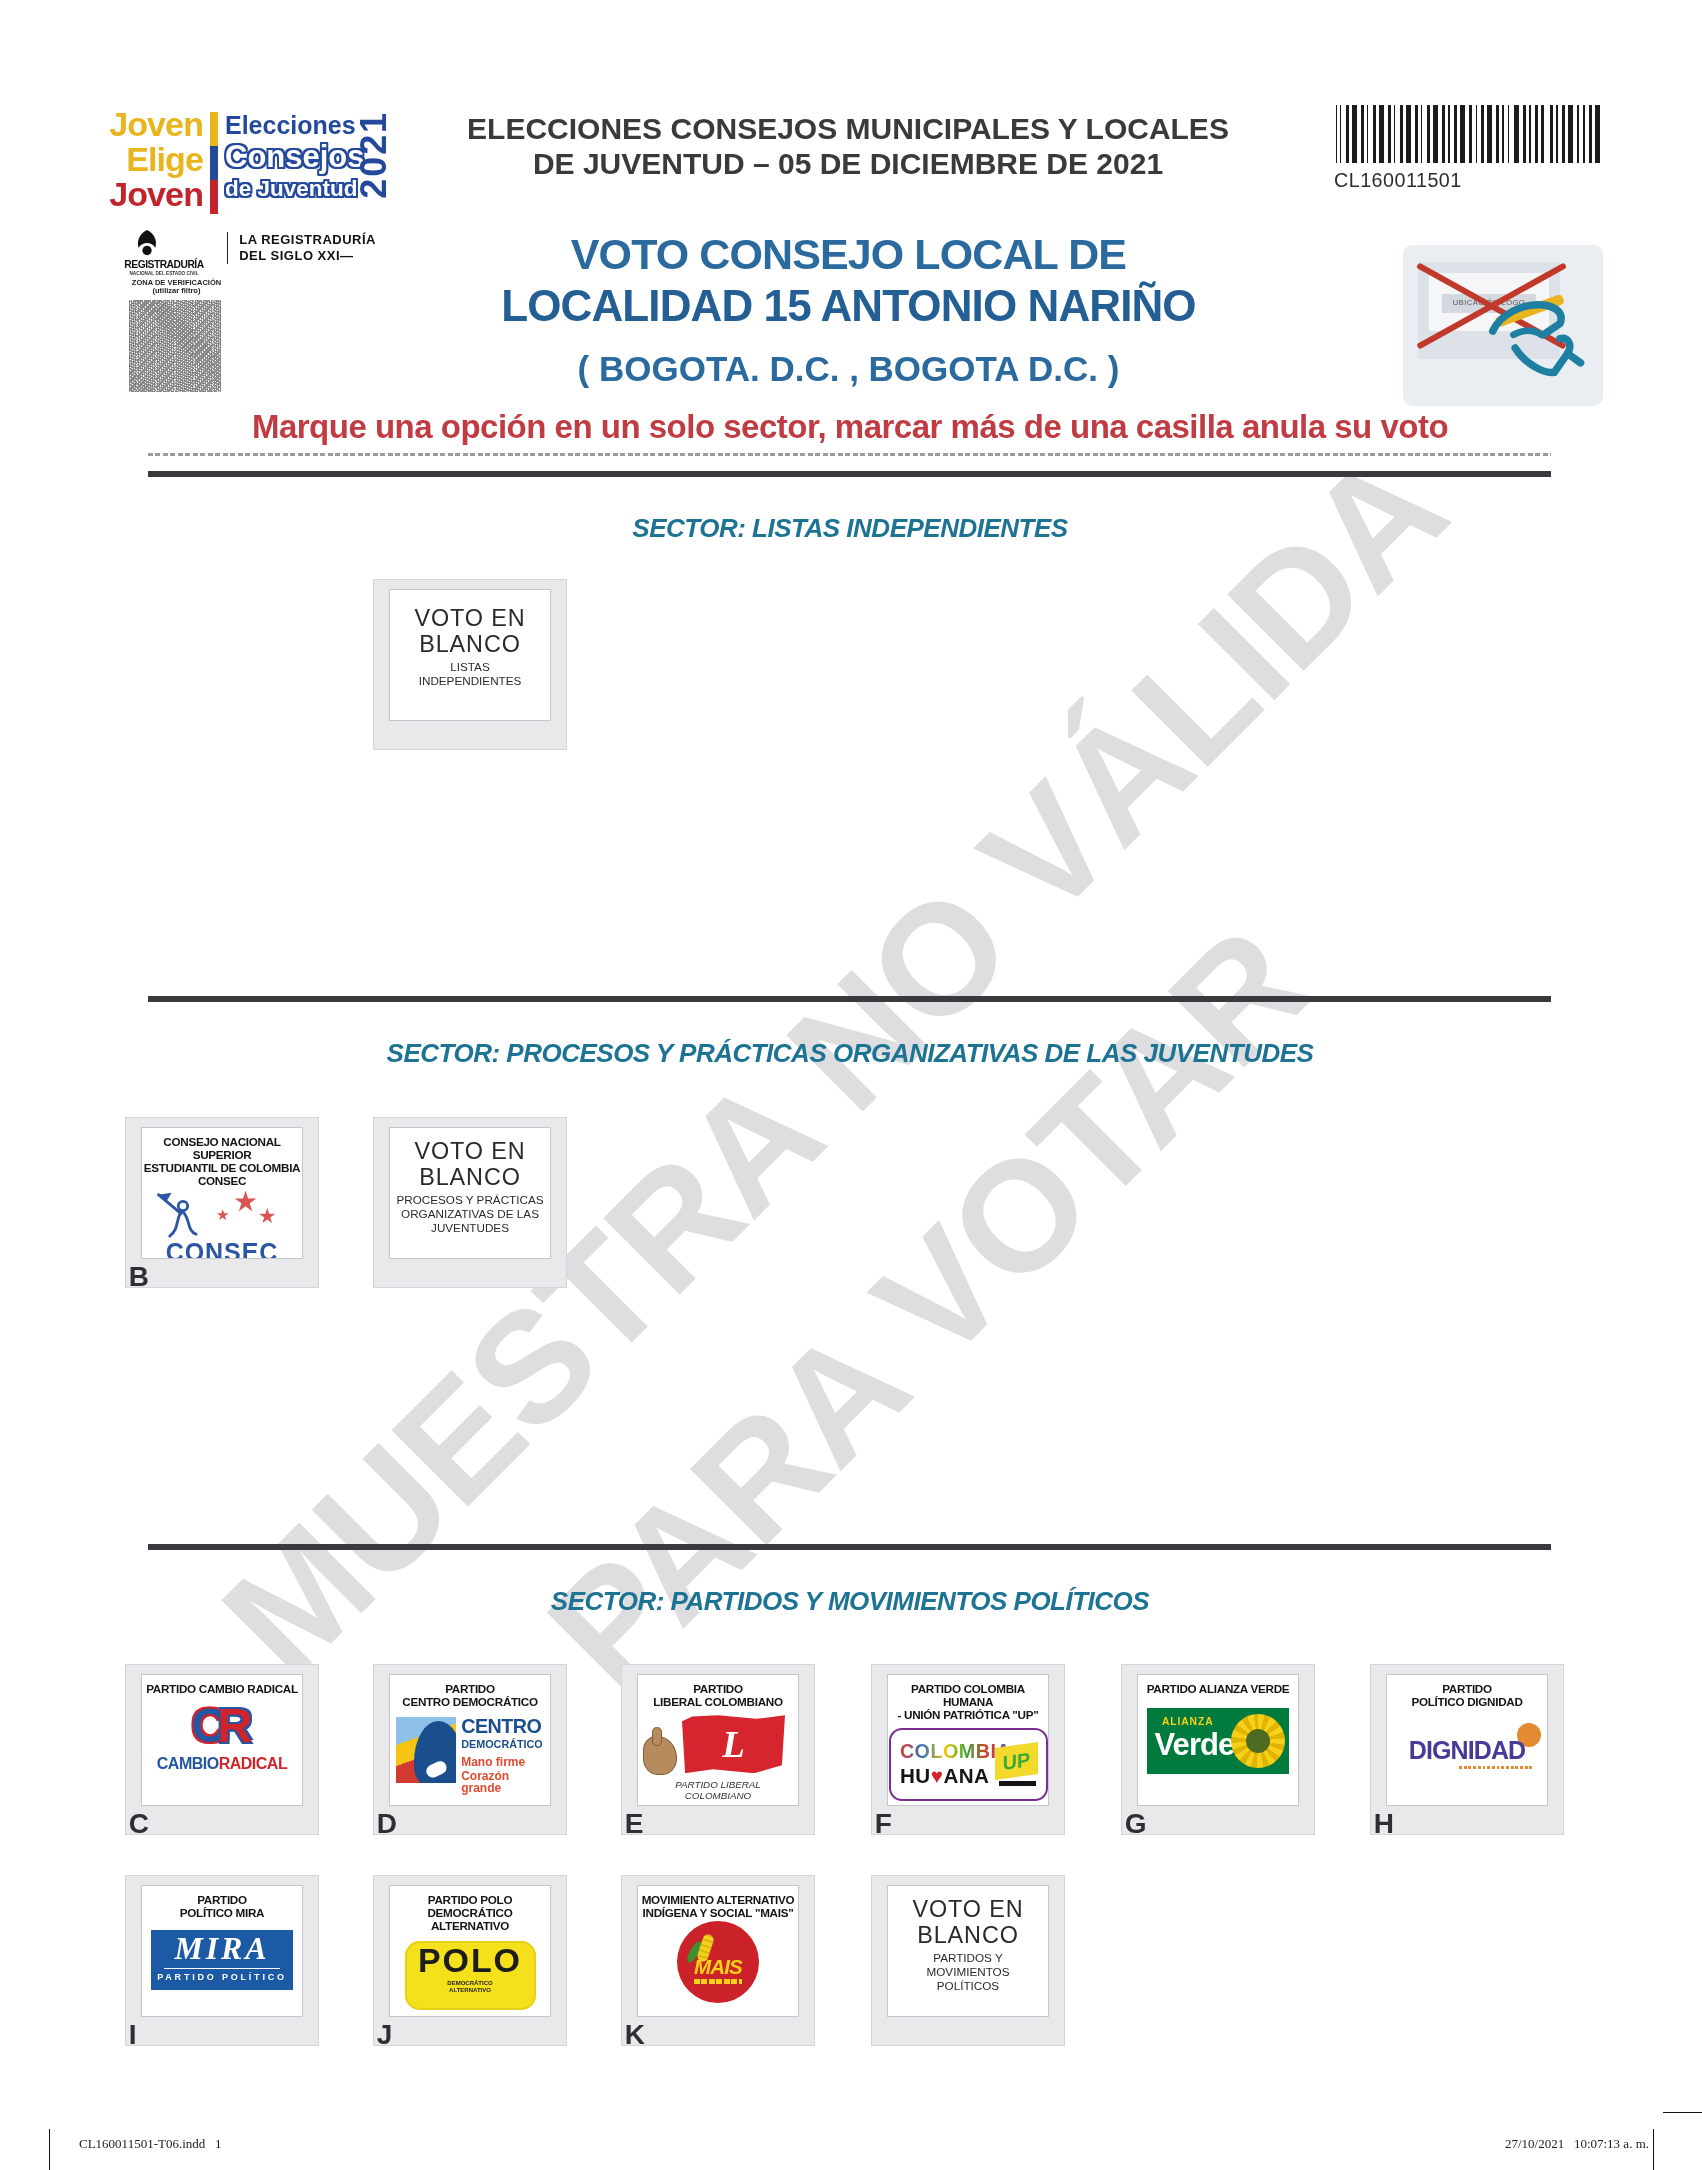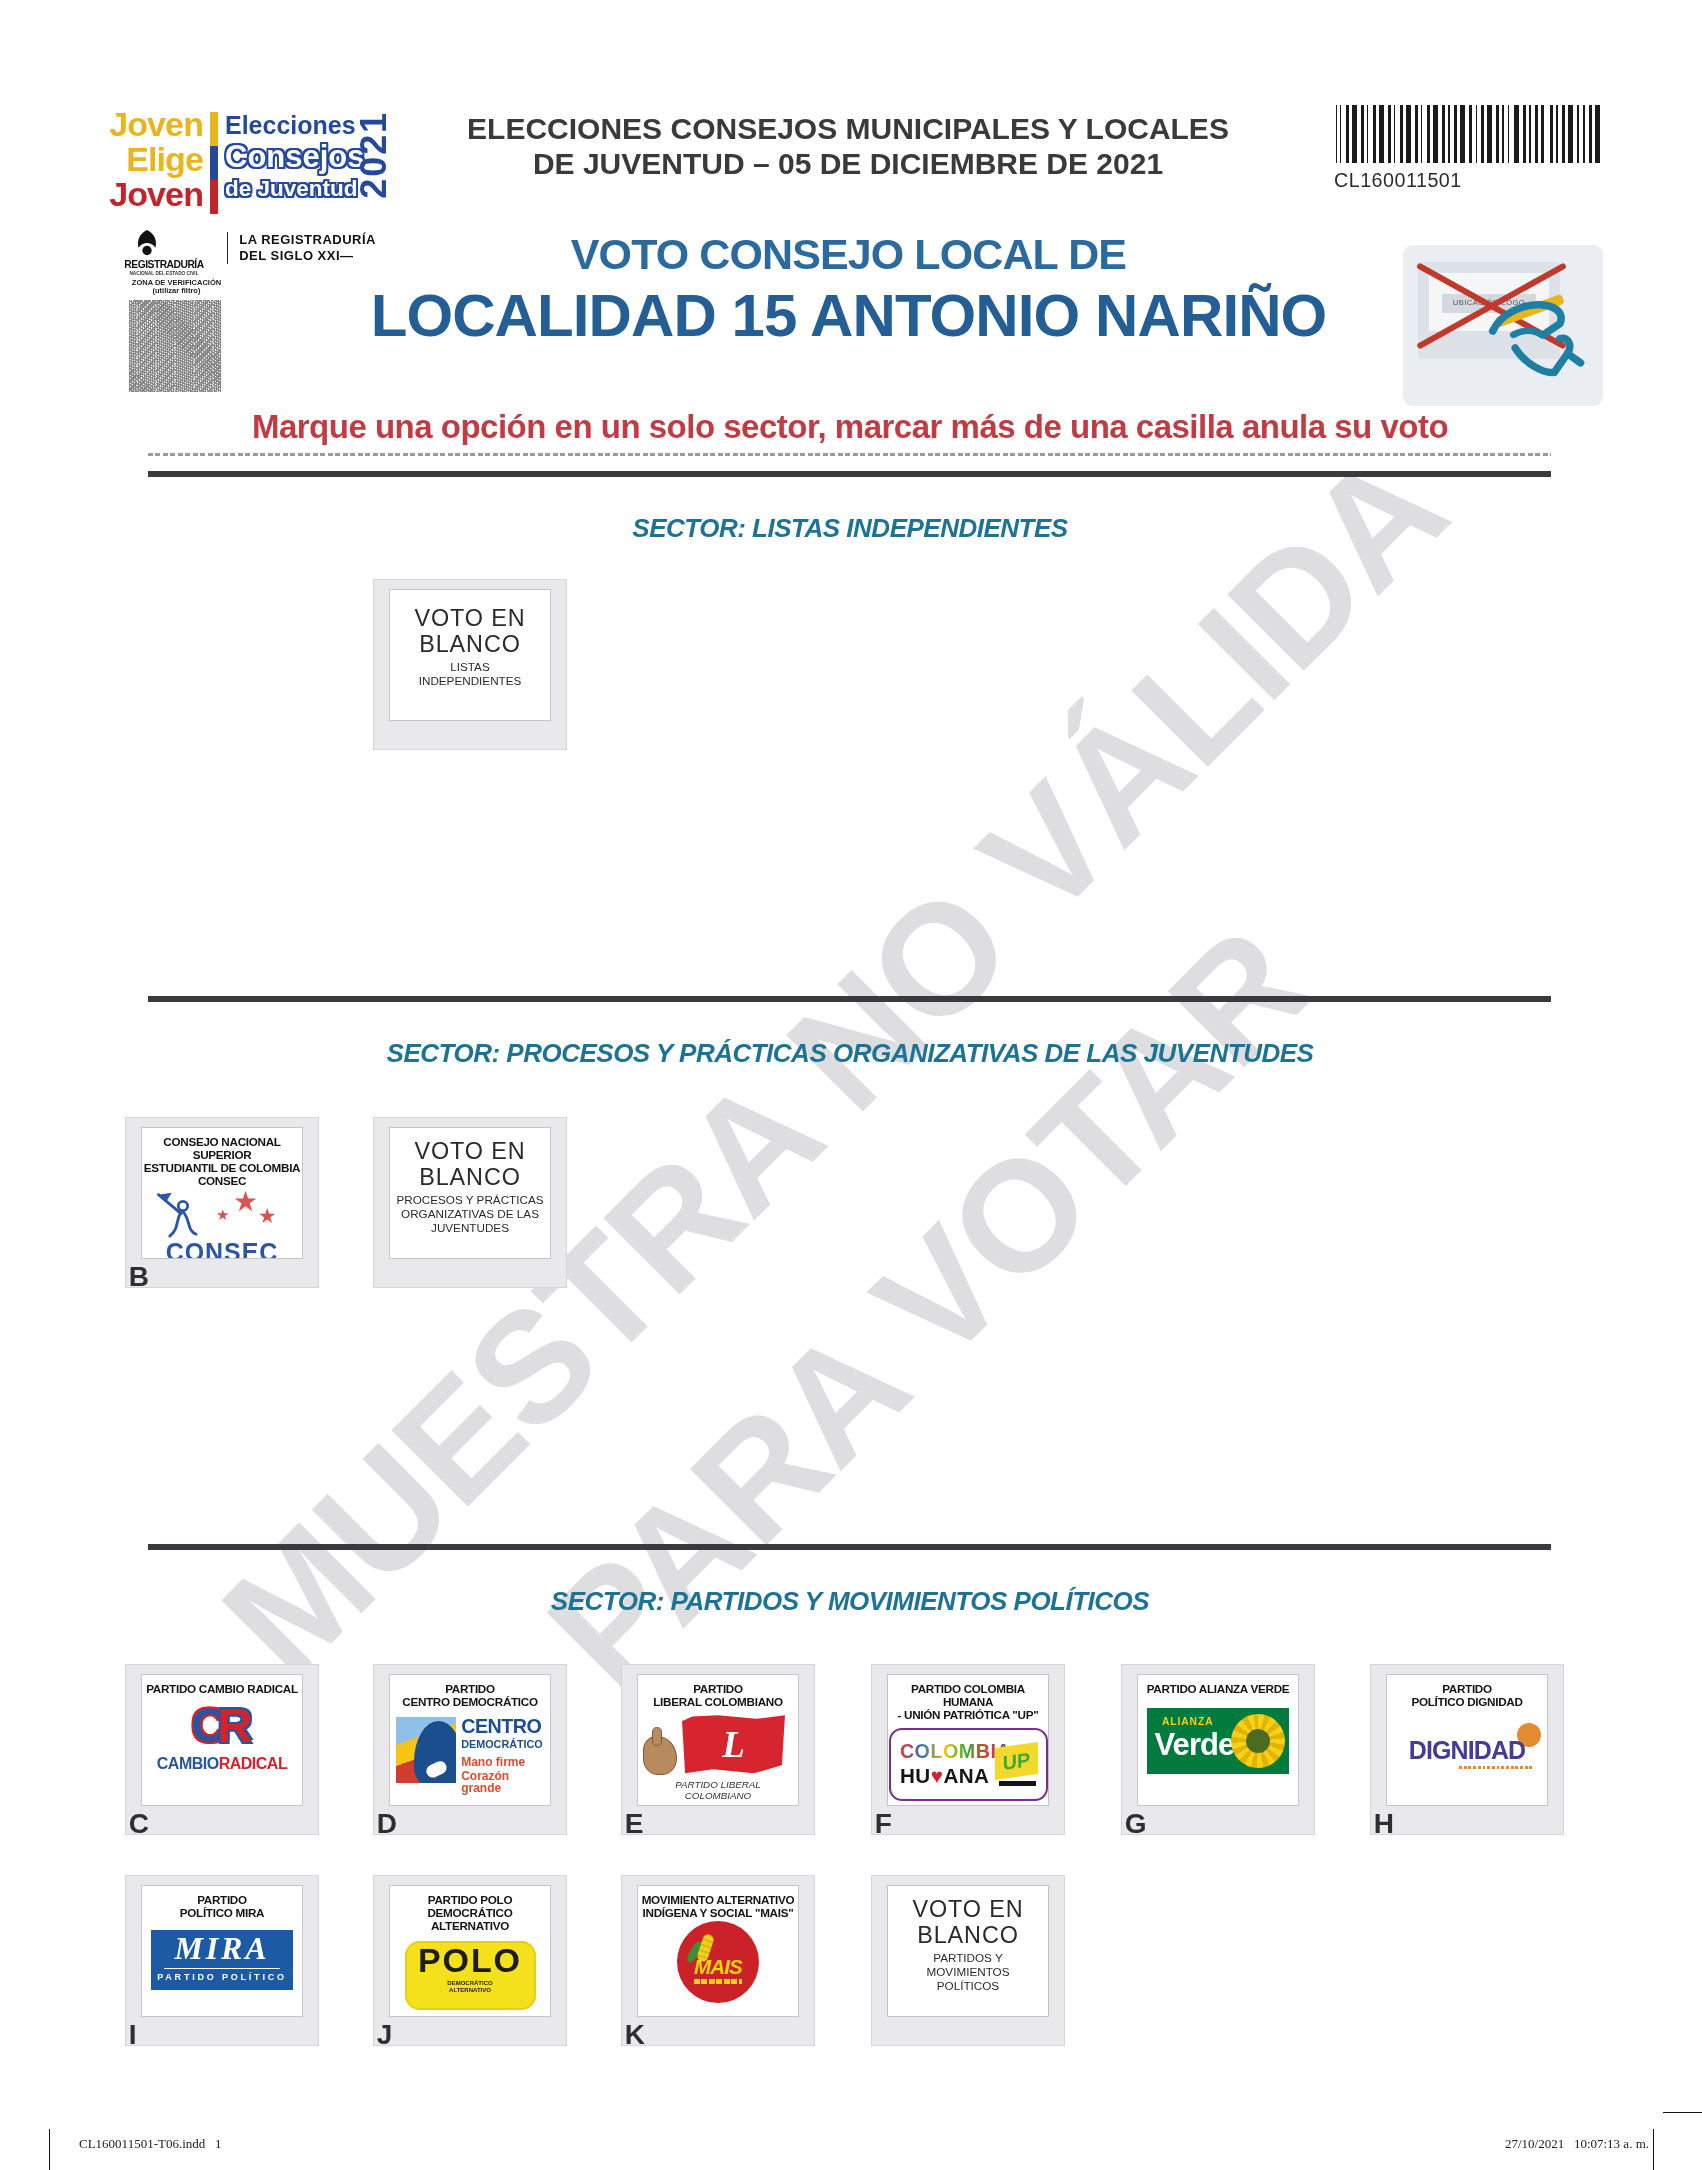--- a/index.html
+++ b/index.html
@@ -35,21 +35,21 @@
 
   
   .election-title{left:375px;top:111px;width:946px;text-align:center;color:#3a3a3a;font-size:30px;font-weight:700;line-height:35px;}
   .election-title .em{font-weight:900;}
   .barcode{left:1334px;top:105px;width:268px;height:58px;
      background-image:repeating-linear-gradient(90deg,#ffffff 0 1.9px,rgba(0,0,0,0) 1.9px 35px),
        repeating-linear-gradient(90deg,#1b1b1b 0 2.8px,#fff 2.8px 5.6px,#1b1b1b 5.6px 7.5px,#fff 7.5px 12px,#1b1b1b 12px 15px,#fff 15px 18px,#1b1b1b 18px 23.4px,#fff 23.4px 27px);}
   .barcode-text{left:1334px;top:169px;width:268px;text-align:left;font-size:19.7px;color:#2d2d2d;letter-spacing:0.5px;}
 
   .ballot1{left:333px;top:230px;width:1031px;text-align:center;color:#2a6a9f;font-weight:700;font-size:43px;letter-spacing:-0.9px;}
-  .ballot2{left:333px;top:281px;width:1031px;text-align:center;color:#235f94;font-weight:800;font-size:60px;letter-spacing:-0.9px;}
+  .ballot2{left:333px;top:281px;width:1031px;text-align:center;color:#235f94;font-weight:800;font-size:44px;letter-spacing:-0.9px;}
   .ballot3{left:333px;top:349px;width:1031px;text-align:center;color:#2a6a9f;font-weight:700;font-size:35px;}
 
   
   .verif-label{left:111px;top:279px;width:131px;text-align:center;font-size:7.5px;font-weight:900;color:#222;line-height:8.4px;}
   .verif-box{left:129px;top:300px;width:92px;height:92px;background-color:#f2f2f2;
      background-image:repeating-linear-gradient(45deg,#8a8a8a 0 0.9px,rgba(0,0,0,0) 0.9px 2.8px),
        repeating-linear-gradient(-45deg,#9a9a9a 0 0.9px,rgba(0,0,0,0) 0.9px 1.9px),
        repeating-linear-gradient(90deg,#7a7a7a 0 0.9px,rgba(0,0,0,0) 0.9px 1.9px);}
 
   
@@ -210,20 +210,21 @@
     <div class="abs election-title">
       <div><span class="em">ELECCIONES</span><span> CONSEJOS MUNICIPALES Y LOCALES</span></div>
       <div>DE JUVENTUD – 05 DE DICIEMBRE DE 2021</div>
     </div>
 
     <div class="abs barcode"></div>
     <div class="abs barcode-text">CL160011501</div>
 
     <div class="abs ballot1">VOTO CONSEJO LOCAL DE</div>
     <div class="abs ballot2">LOCALIDAD 15 ANTONIO NARIÑO</div>
+    <div class="abs ballot3">( BOGOTA. D.C. , BOGOTA D.C. )</div>
 
     <div class="abs verif-label">
       <div>ZONA DE VERIFICACIÓN</div>
       <div>(utilizar filtro)</div>
     </div>
     <div class="abs verif-box"></div>
 
     <div class="abs illus">
       <div class="card-bg"></div>
       <div class="card-in"></div>

